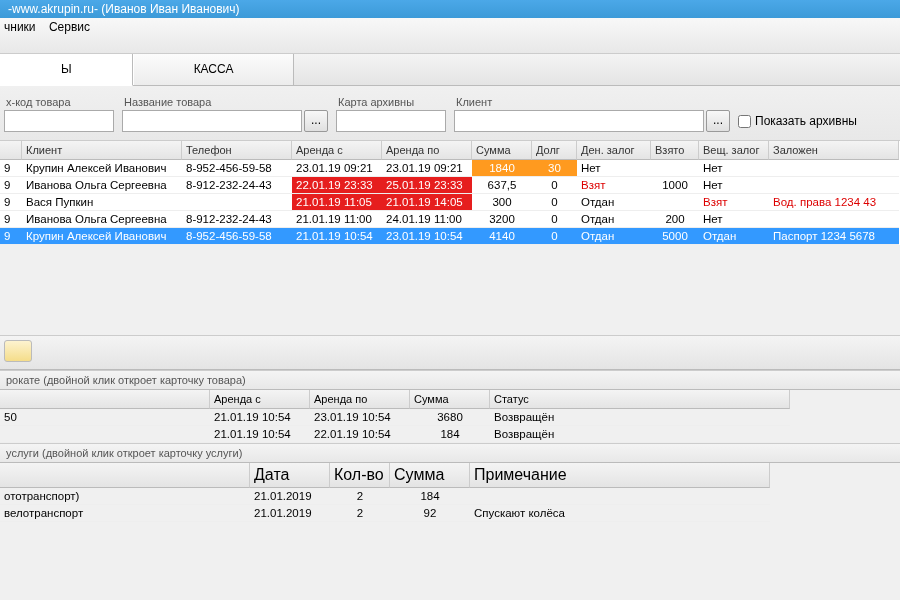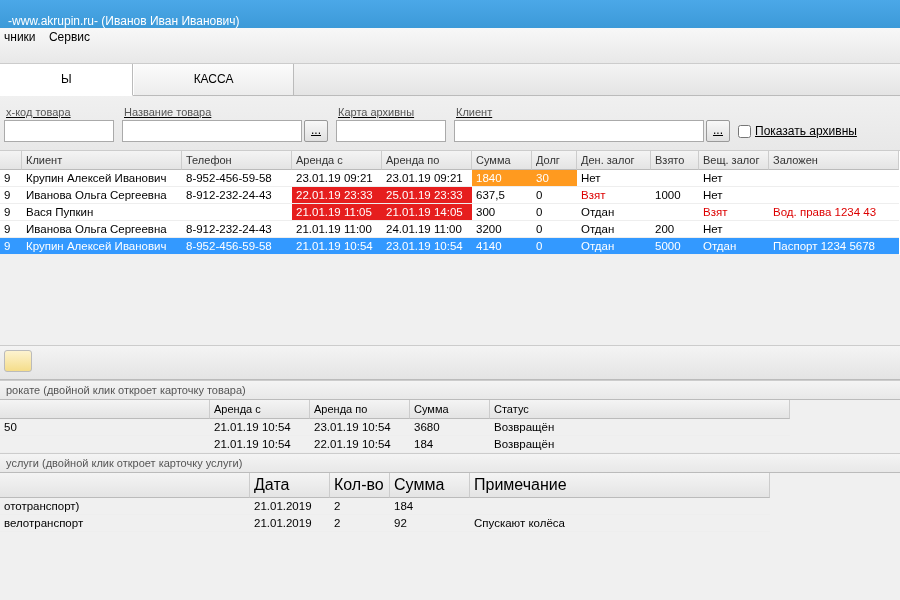--- a/index.html
+++ b/index.html
@@ -1,38 +1,38 @@
 <!DOCTYPE html>
 <html><head>
 <meta charset="utf-8">
 <style>
 * { box-sizing: border-box; margin: 0; padding: 0; font-family: 'Segoe UI', Tahoma, sans-serif; font-size: 12px; }
 body { background: #f0f0f0; width: 900px; height: 600px; overflow: hidden; }
-.titlebar { background: linear-gradient(#4ba8e8, #3c9ad8); color: #fff; padding: 14px 8px; height: 18px; display: flex; justify-content: space-between; }
+.titlebar { background: linear-gradient(#4ba8e8, #3c9ad8); color: #fff; padding: 2px 8px; height: 18px; display: flex; justify-content: space-between; }
 .menubar { background: linear-gradient(#f8f8f8, #e8e8e8); border-bottom: 1px solid #ccc; padding: 2px 4px; height: 36px; }
 .menubar span { margin-right: 10px; cursor: default; }
 .tabs { background: linear-gradient(#f4f4f4, #e4e4e4); display: flex; border-bottom: 1px solid #bbb; height: 32px; }
 .tab { padding: 8px 60px; border-right: 1px solid #bbb; border-left: 1px solid #fff; background: linear-gradient(#fcfcfc,#ececec); cursor: default; }
 .tab.active { background: #fff; border-bottom: 1px solid #fff; margin-bottom: -1px; }
-.filterbar { display: flex; gap: 8px; padding: 10px 4px 8px 4px; background: linear-gradient(#f0f0f0,#e8e8e8); border-bottom: 1px solid #ccc; text-decoration: underline; }
+.filterbar { display: flex; gap: 8px; padding: 10px 4px 8px 4px; background: linear-gradient(#f0f0f0,#e8e8e8); border-bottom: 1px solid #ccc; }
 .fgroup { display: flex; flex-direction: column; }
 .fgroup label { font-size: 11px; color: #555; margin-bottom: 2px; margin-left: 2px; }
 .finput { display: flex; align-items: center; }
 .finput input { height: 22px; border: 1px solid #aaa; padding: 2px 4px; background:#fff; }
 .finput .btn { width: 24px; height: 22px; border: 1px solid #999; background: linear-gradient(#f8f8f8,#e0e0e0); margin-left: 2px; border-radius: 2px; text-align: center; line-height: 18px; cursor: default; }
 .check { display: flex; align-items: center; margin-top: 14px; }
 .grid { background: #fff; }
 .ghead, .grow { display: grid; grid-template-columns: 22px 160px 110px 90px 90px 60px 45px 74px 48px 70px 130px; }
 .ghead > div { background: linear-gradient(#f4f4f4,#e4e4e4); border-right: 1px solid #ccc; border-bottom: 1px solid #bbb; padding: 3px 4px; font-size: 11px; color: #333; white-space: nowrap; overflow: hidden; }
 .grow > div { border-bottom: 1px solid #eee; padding: 2px 4px; white-space: nowrap; overflow: hidden; font-size: 11.5px; }
 .grow.selected > div { background: #3399ff; color: #fff; }
 .cell-orange { background: #ff9a1f !important; color: #fff; text-align: right; }
 .cell-red { background: #e61e1e !important; color: #fff; }
 .txt-red { color: #d00; }
-.num { text-align: left; }
+.num { text-align: center; }
 .panel-gap { height: 90px; background: #f0f0f0; }
 .toolbar2 { background: linear-gradient(#f4f4f4,#e4e4e4); border-top: 1px solid #ccc; border-bottom: 1px solid #bbb; padding: 4px; }
 .tbtn { display: inline-block; width: 28px; height: 22px; border: 1px solid #bbb; border-radius: 3px; background: linear-gradient(#fdf3d0,#f5dd8a); position: relative; }
 .grouphead { background: linear-gradient(#f4f4f4,#e8e8e8); border-top: 1px solid #ccc; border-bottom: 1px solid #bbb; padding: 3px 6px; color: #555; font-size: 11px; }
 .g2head, .g2row { display: grid; grid-template-columns: 210px 100px 100px 80px 300px; }
 .g2head > div { background: linear-gradient(#f4f4f4,#e4e4e4); border-right: 1px solid #ccc; border-bottom: 1px solid #bbb; padding: 3px 4px; font-size: 11px; }
 .g2row > div { border-bottom: 1px solid #eee; padding: 2px 4px; font-size: 11.5px; }
 .g3head, .g3row { display: grid; grid-template-columns: 250px 80px 60px 80px 300px; }
 .g3head > div { background: linear-gradient(#f4f4f4,#e4e4e4); border-right: 1px solid #ccc; border-bottom: 1px solid #bbb; padding: 3px 4px; font-size: 16px; }
 .g3row > div { border-bottom: 1px solid #eee; padding: 2px 4px; font-size: 11.5px; }

